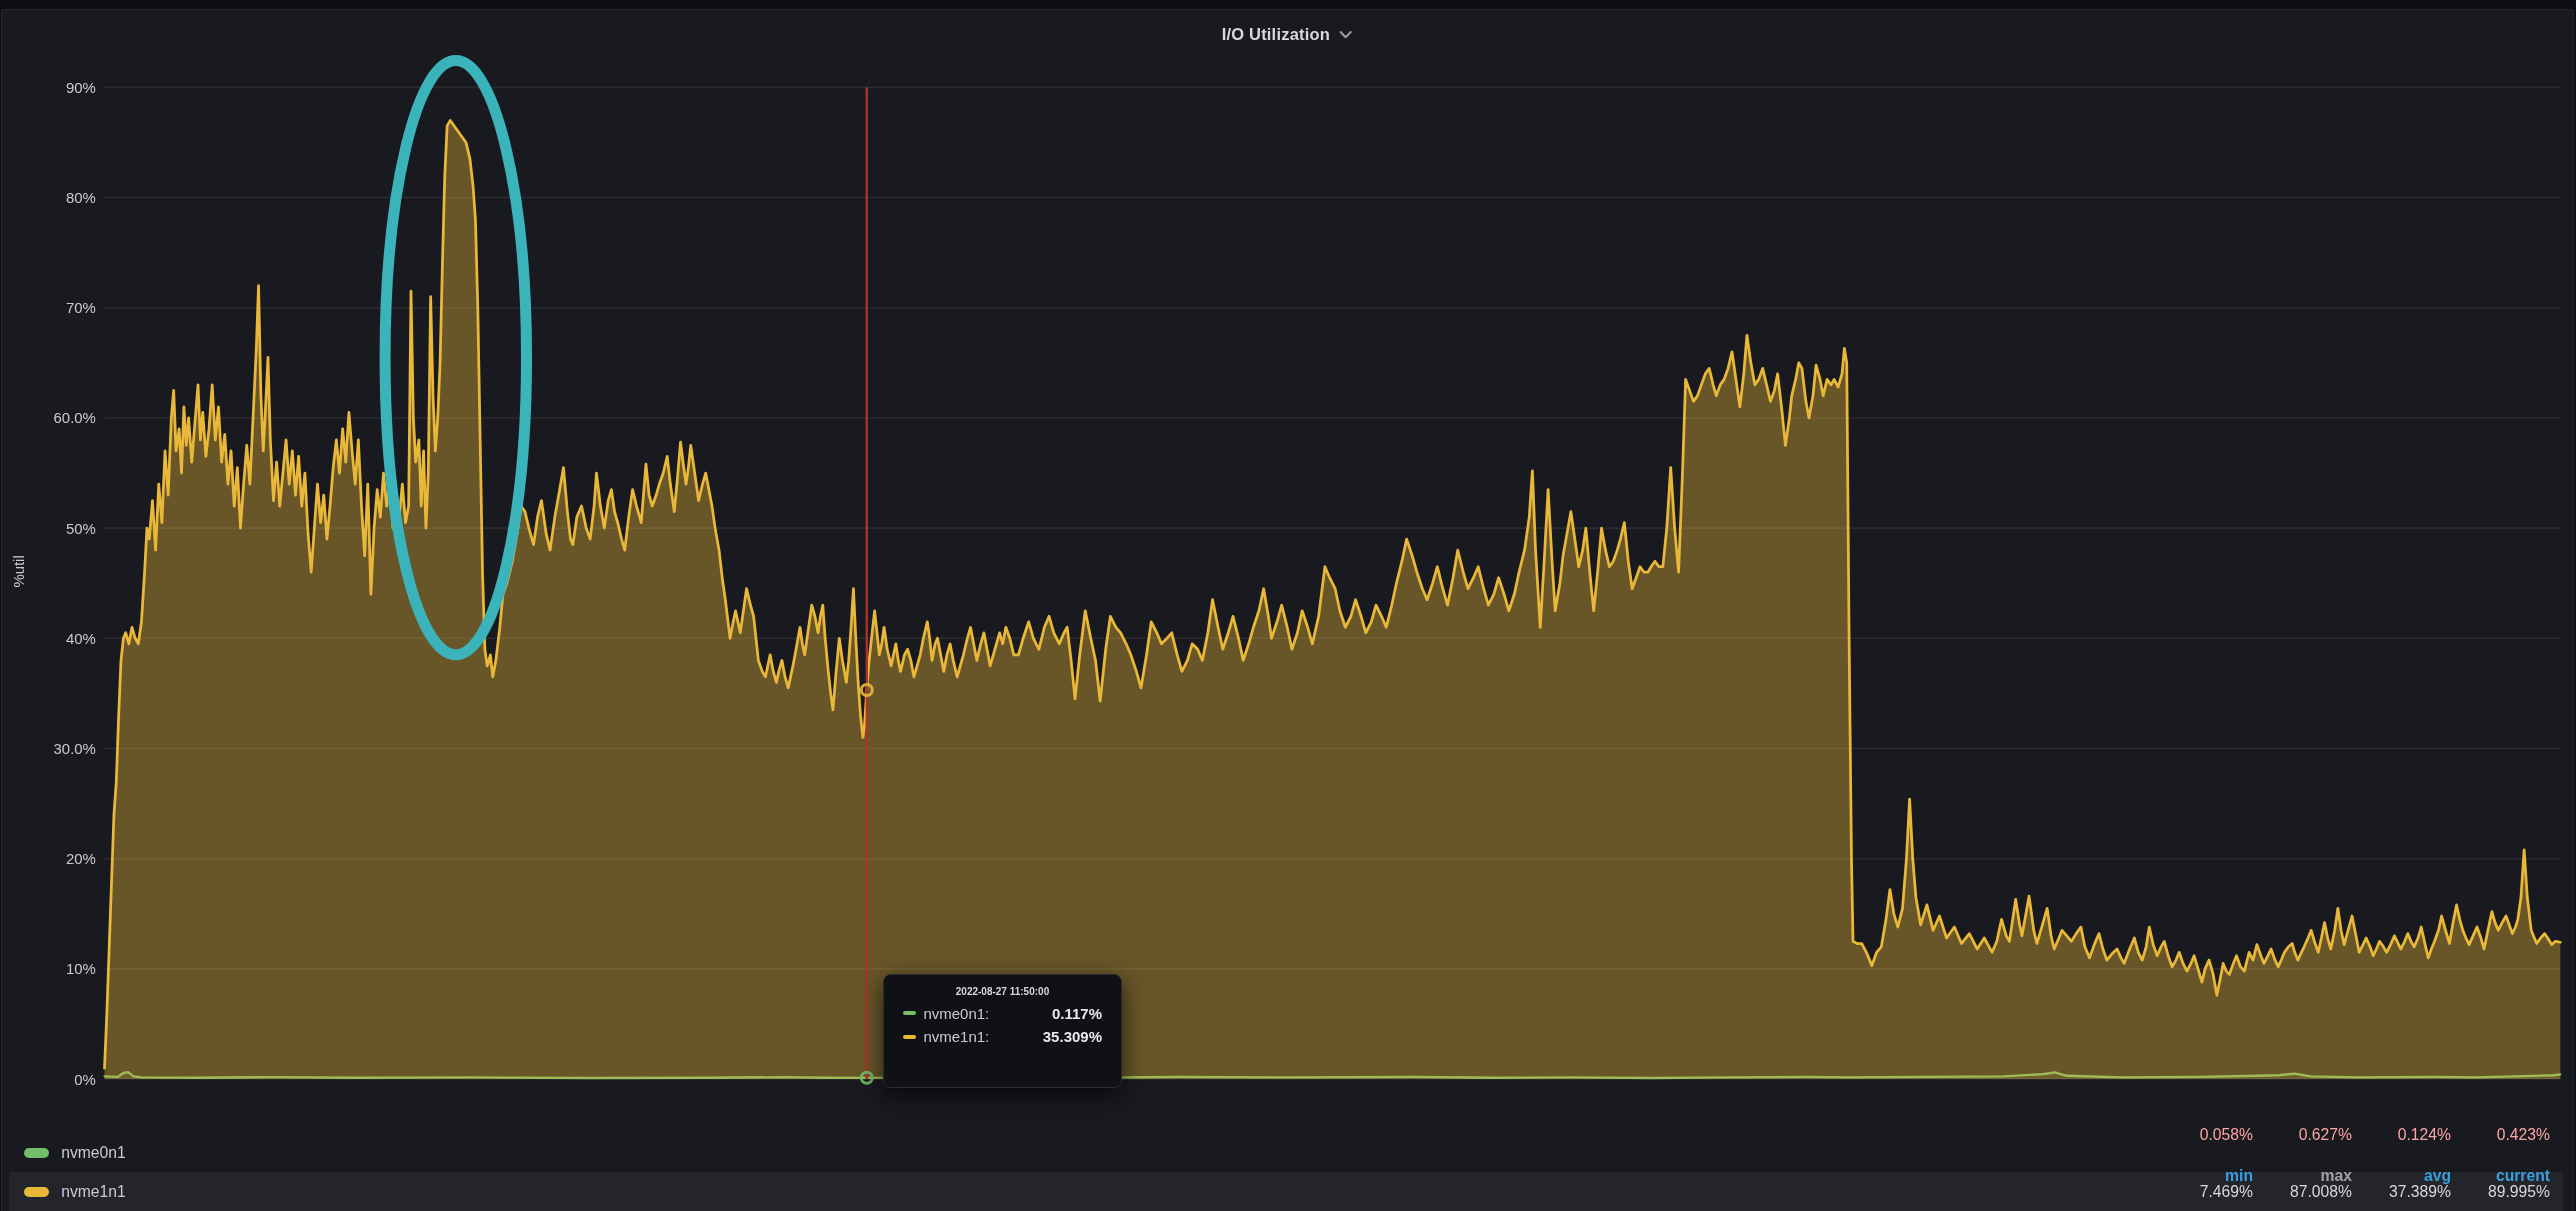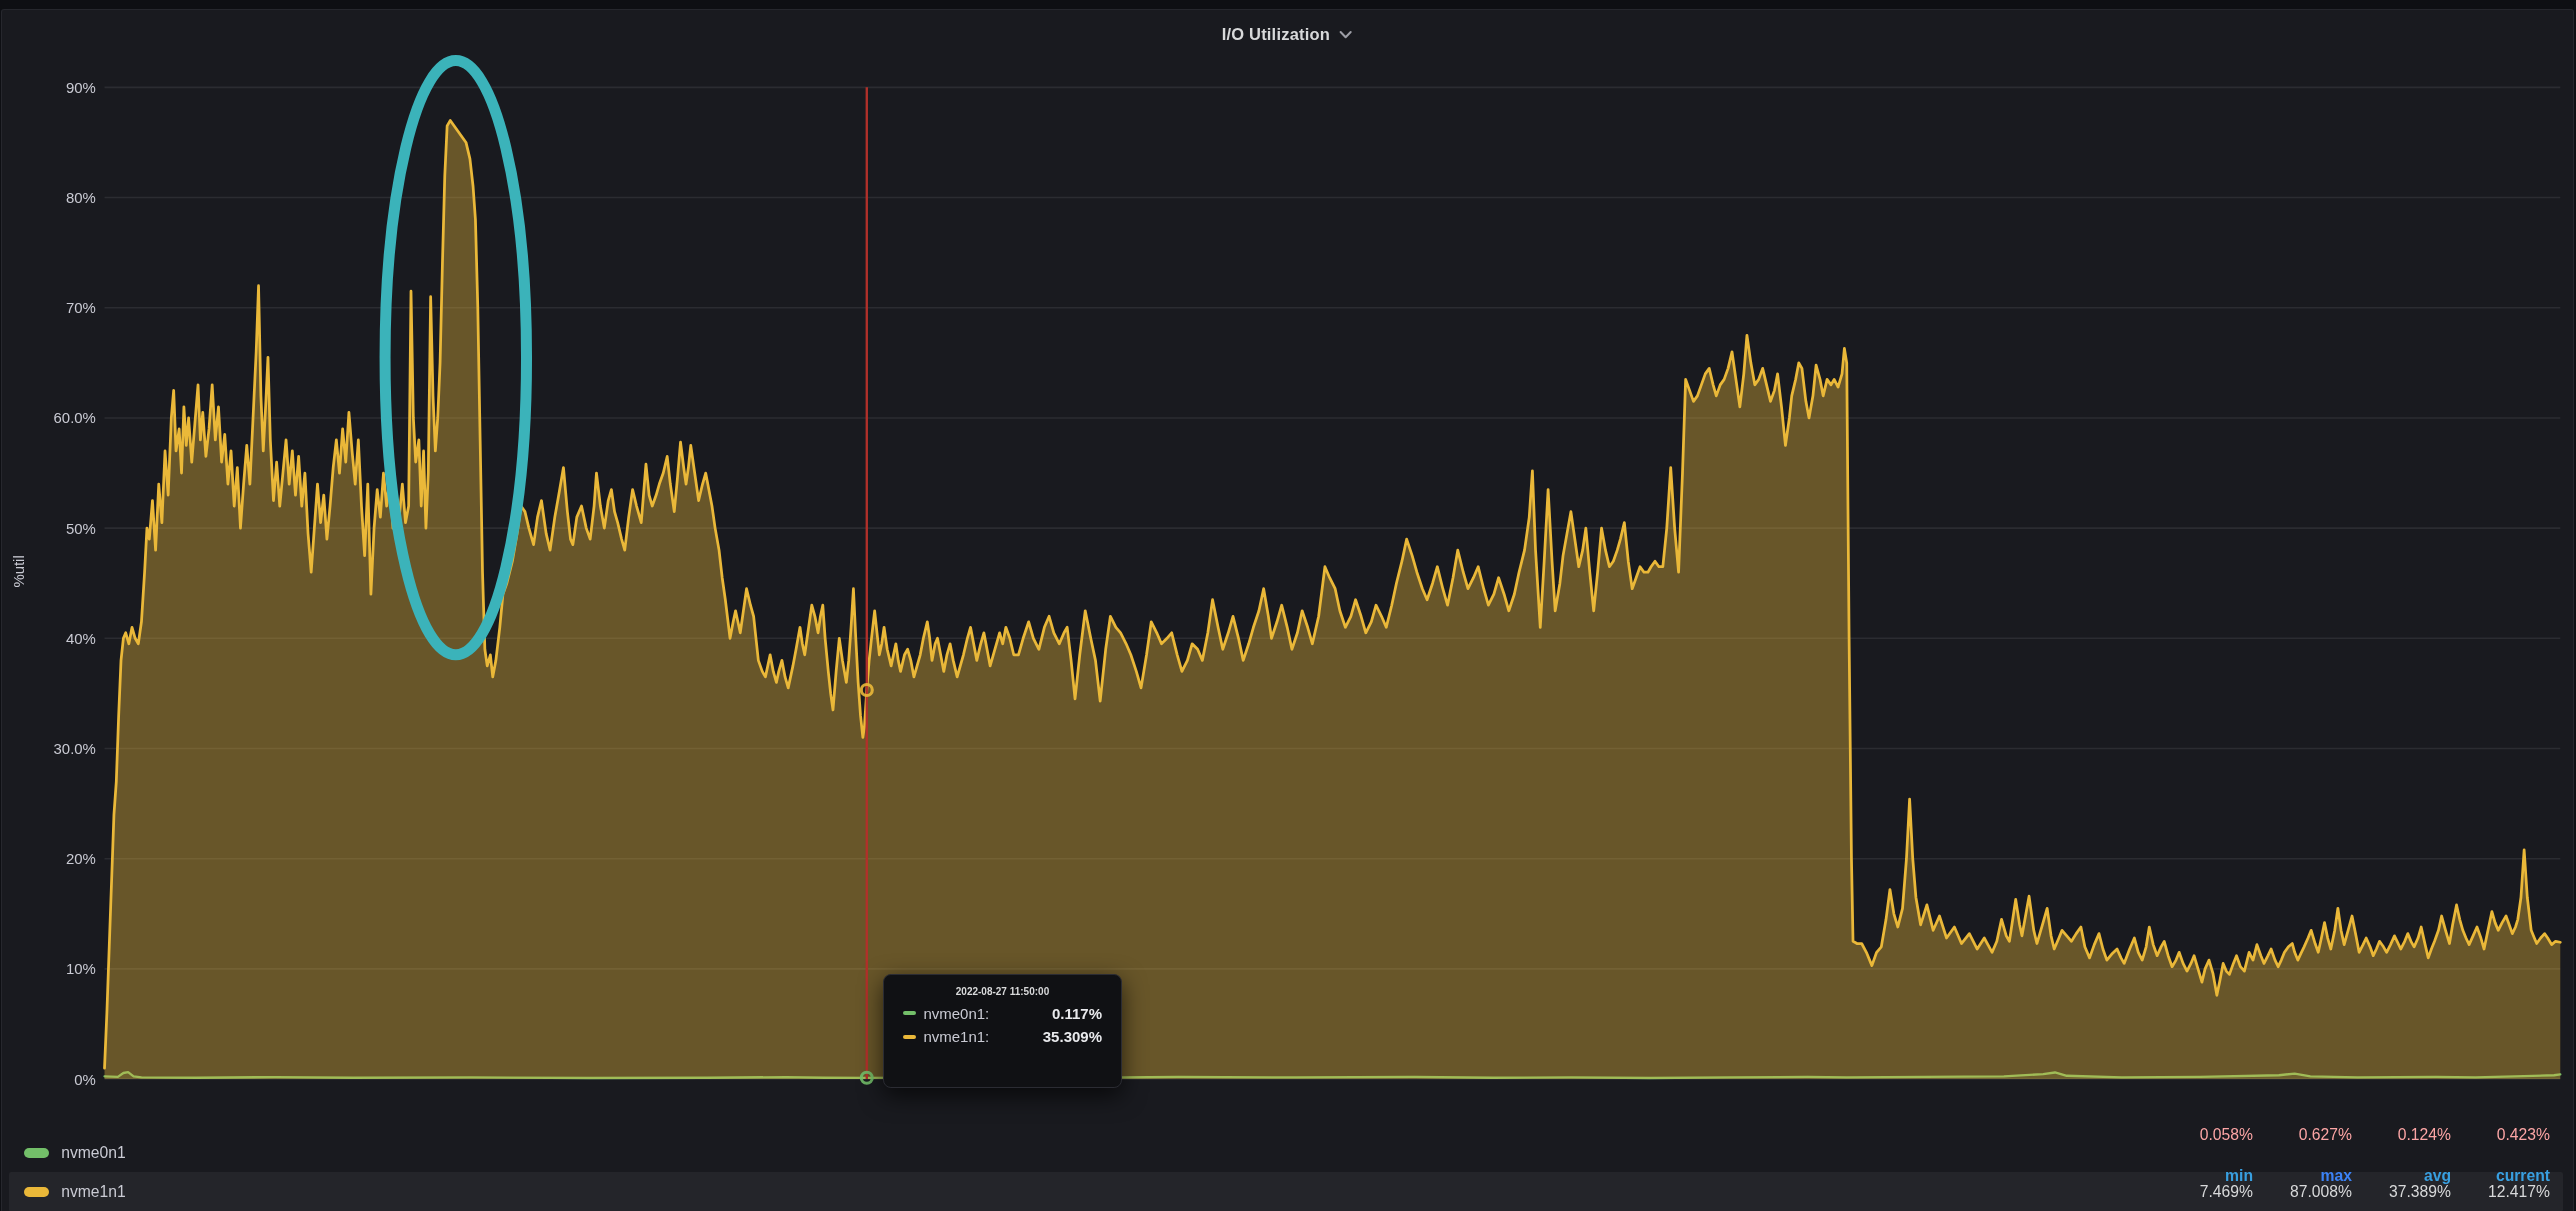--- a/index.html
+++ b/index.html
@@ -115,31 +115,31 @@
     <span class="lg-name">nvme0n1</span>
   </div>
   <div class="legend-item row1">
     <span class="lg-swatch" style="background: rgb(234, 184, 57);"></span>
     <span class="lg-name">nvme1n1</span>
   </div>
 
   <div class="stats">
     <div class="stats-row stats-header" id="stats-header">
       <div style="color: rgb(56, 159, 224);">min</div>
-      <div style="color: #3b82f6;">max</div>
+      <div style="color: #a3a3a3;">max</div>
       <div style="color: rgb(56, 159, 224);">avg</div>
       <div style="color: rgb(56, 159, 224);">current</div>
     </div>
     <div class="stats-row stats-r0">
       <div>0.058%</div>
       <div>0.627%</div>
       <div>0.124%</div>
       <div>0.423%</div>
     </div>
     <div class="stats-row stats-r1">
       <div>7.469%</div>
       <div>87.008%</div>
       <div>37.389%</div>
-      <div>12.417%</div>
+      <div>89.995%</div>
     </div>
   </div>
 </div>
 
 
 </body></html>

